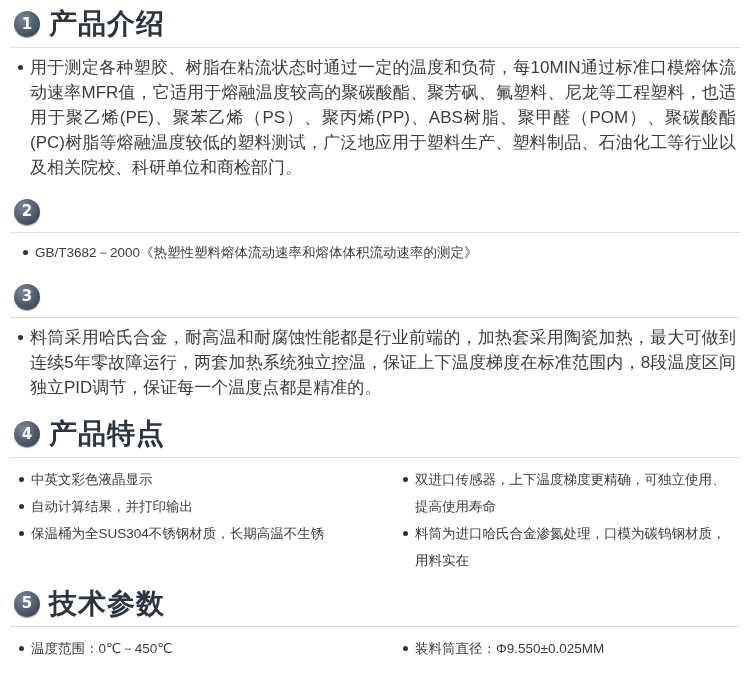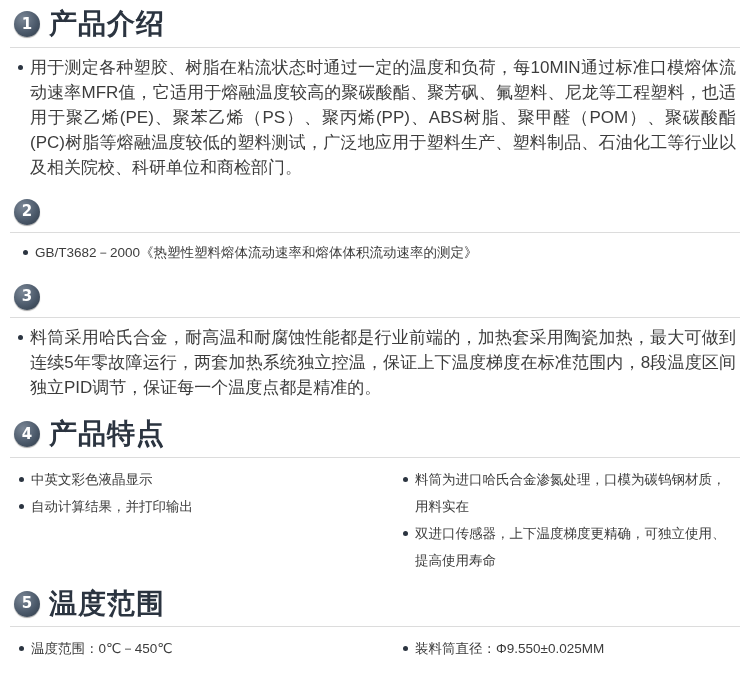--- a/index.html
+++ b/index.html
@@ -127,35 +127,36 @@
   <div class="section">
     <div class="sec-head">
       <div class="num-badge">4</div>
       <div class="sec-title">产品特点</div>
     </div>
     <div class="cols feat-wrap">
       <div class="col">
         <ul class="blist">
           <li>中英文彩色液晶显示</li>
           <li>自动计算结果，并打印输出</li>
+          <li>保温桶为全SUS304不锈钢材质，长期高温不生锈</li>
         </ul>
       </div>
       <div class="col right">
         <ul class="blist">
+          <li>双进口传感器，上下温度梯度更精确，可独立使用、提高使用寿命</li>
           <li>料筒为进口哈氏合金渗氮处理，口模为碳钨钢材质，用料实在</li>
-          <li>双进口传感器，上下温度梯度更精确，可独立使用、提高使用寿命</li>
         </ul>
       </div>
     </div>
   </div>
 
   <div class="section">
     <div class="sec-head">
       <div class="num-badge">5</div>
-      <div class="sec-title">温度范围</div>
+      <div class="sec-title">技术参数</div>
     </div>
     <div class="cols spec-wrap">
       <div class="col">
         <ul class="blist">
           <li>温度范围：0℃－450℃</li>
 
         </ul>
       </div>
       <div class="col right">
         <ul class="blist">

